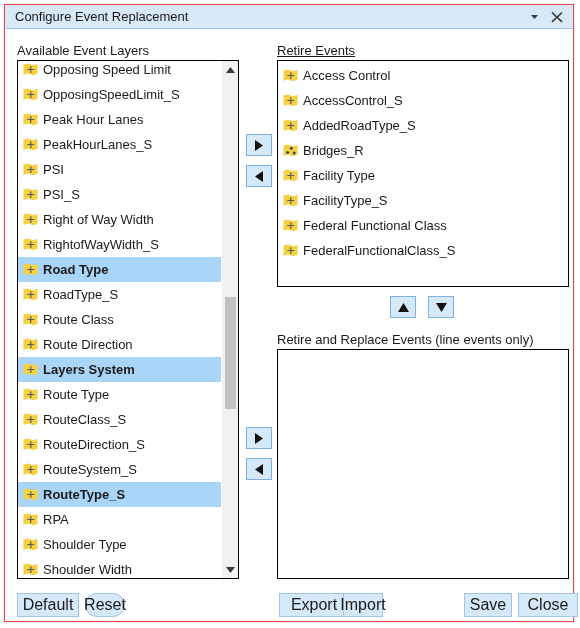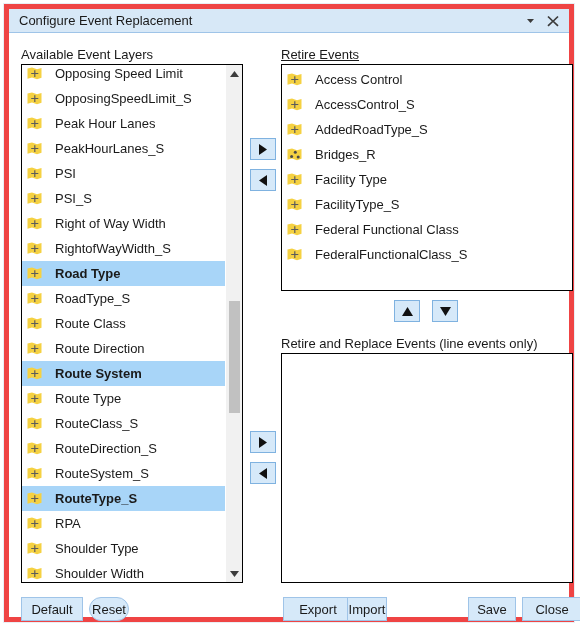--- a/index.html
+++ b/index.html
@@ -17,21 +17,21 @@
   }
 
   
   .window {
     position: absolute;
     left: 4px;
     top: 4px;
     width: 570px;
     height: 618px;
     background: #ffffff;
-    border: 5px solid #ef4444;
+    border: 1px solid #ef4444;
     box-sizing: border-box;
     box-shadow: 0 0 0 1px #e9eef4;
   }
   .titlebar {
     position: absolute;
     left: 0; top: 0;
     width: 100%;
     height: 24px;
     background: #d7e8f7;
     border-bottom: 1px solid #9fc4e8;
@@ -110,21 +110,21 @@
     white-space: nowrap;
     cursor: default;
   }
   .list-row.selected {
     background: #a8d5f8;
     font-weight: bold;
   }
   .list-row .lbl {
     font-size: 13px;
     color: #1a1a1a;
-    padding-left: 13px;
+    padding-left: 5px;
   }
 
   
   .layer-icon {
     width: 15px;
     height: 14px;
     flex: 0 0 15px;
     position: relative;
   }
   .layer-icon svg { display: block; }
@@ -176,21 +176,21 @@
   .sqbtn svg { display: block; }
 
   
   .btn {
     position: absolute;
     height: 24px;
     background: #d6e9f9;
     border: 1px solid #9fc4e8;
     box-sizing: border-box;
     font-family: "Liberation Sans", sans-serif;
-    font-size: 13px;
+    font-size: 16px;
     color: #1a1a1a;
     display: flex;
     align-items: center;
     justify-content: center;
     cursor: pointer;
     padding: 0 10px;
     white-space: nowrap;
   }
 </style>
 </head>
@@ -329,21 +329,21 @@
               </span>
               <span class="lbl">Route Direction</span>
             </div>
             <div class="list-row selected">
               <span class="layer-icon">
                 <svg width="15" height="14" viewBox="0 0 15 14">
                   <path d="M0.5 1.6 L5 0.6 L10 2.2 L14.5 1.0 L14.5 10.8 L10 12.2 L5 10.6 L0.5 11.8 Z" fill="#f5d142"></path>
                   <path d="M7.2 3.2 L8.4 3.2 L8.4 6.0 L11.3 6.0 L11.3 7.1 L8.4 7.1 L8.4 9.9 L7.2 9.9 L7.2 7.1 L4.2 7.1 L4.2 6.0 L7.2 6.0 Z" fill="#5b5b5b"></path>
                 </svg>
               </span>
-              <span class="lbl">Route System</span>
+              <span class="lbl">Layers System</span>
             </div>
             <div class="list-row">
               <span class="layer-icon">
                 <svg width="15" height="14" viewBox="0 0 15 14">
                   <path d="M0.5 1.6 L5 0.6 L10 2.2 L14.5 1.0 L14.5 10.8 L10 12.2 L5 10.6 L0.5 11.8 Z" fill="#f5d142"></path>
                   <path d="M7.2 3.2 L8.4 3.2 L8.4 6.0 L11.3 6.0 L11.3 7.1 L8.4 7.1 L8.4 9.9 L7.2 9.9 L7.2 7.1 L4.2 7.1 L4.2 6.0 L7.2 6.0 Z" fill="#5b5b5b"></path>
                 </svg>
               </span>
               <span class="lbl">Route Type</span>
             </div>

